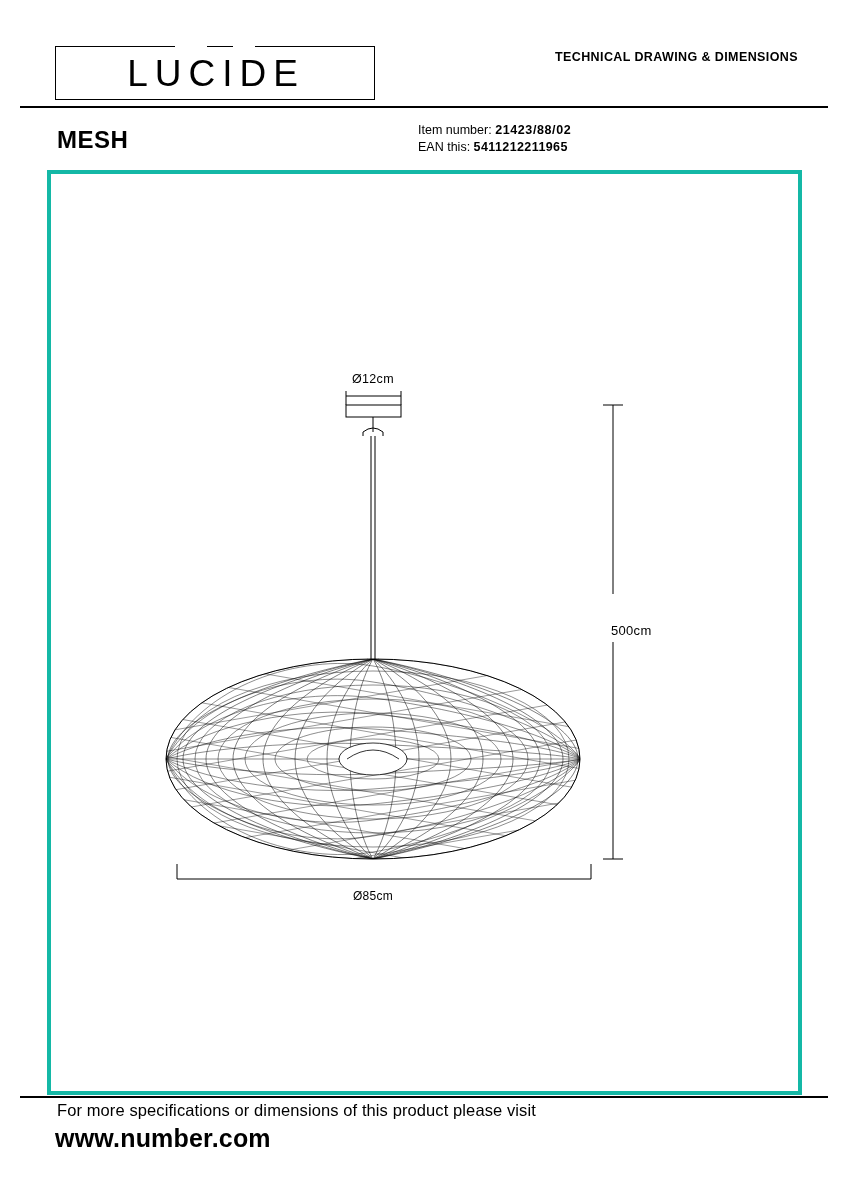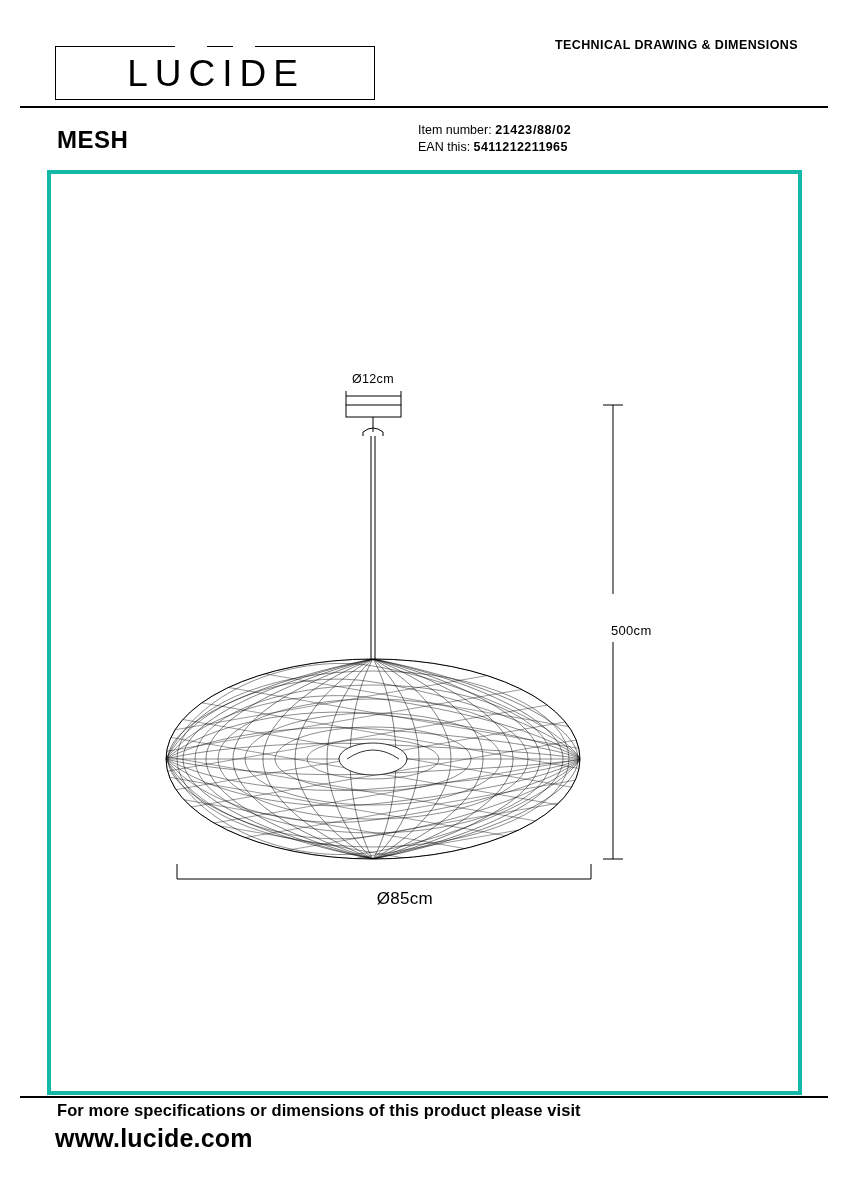--- a/index.html
+++ b/index.html
@@ -43,21 +43,21 @@
   .logo-mask {
     position: absolute;
     background: #fff;
   }
   .logo-mask.m1 { left: 175px; top: 44px; width: 32px; height: 14px; }
   .logo-mask.m2 { left: 233px; top: 44px; width: 22px; height: 14px; }
 
   .tech-drawing-label {
     position: absolute;
     right: 50px;
-    top: 38px;
+    top: 50px;
     font-size: 12.5px;
     font-weight: bold;
     letter-spacing: 0.4px;
   }
 
   .product-name {
     position: absolute;
     left: 57px;
     top: 126px;
     font-size: 24px;
@@ -113,22 +113,22 @@
     width: 120px;
     text-align: center;
     font-size: 12.5px;
     letter-spacing: 0.3px;
   }
   .dim-bottom-label {
     position: absolute;
     left: 262px;
     top: 715px;
     width: 120px;
-    text-align: right;
-    font-size: 17px;
+    text-align: center;
+    font-size: 12px;
     letter-spacing: 0.3px;
   }
   .dim-right-label {
     position: absolute;
     left: 560px;
     top: 449px;
     font-size: 13px;
     letter-spacing: 0.3px;
   }
 
@@ -139,21 +139,21 @@
     top: 1096px;
     width: 808px;
     height: 1.5px;
     background: #000;
   }
   .footer-line1 {
     position: absolute;
     left: 57px;
     top: 1101px;
     font-size: 16.5px;
-    font-weight: bold;
+    font-weight: normal;
     letter-spacing: 0.1px;
   }
   .footer-line2 {
     position: absolute;
     left: 55px;
     top: 1124px;
     font-size: 25px;
     font-weight: bold;
     letter-spacing: 0.2px;
   }
@@ -320,13 +320,13 @@
     </g>
   </svg>
 
   <div class="dim-top-label">Ø12cm</div>
   <div class="dim-bottom-label">Ø85cm</div>
   <div class="dim-right-label">500cm</div>
 </div>
 
 <div class="footer-rule"></div>
 <div class="footer-line1">For more specifications or dimensions of this product please visit</div>
-<div class="footer-line2">www.lucide.com</div>
+<div class="footer-line2">www.number.com</div>
 
 </body></html>

